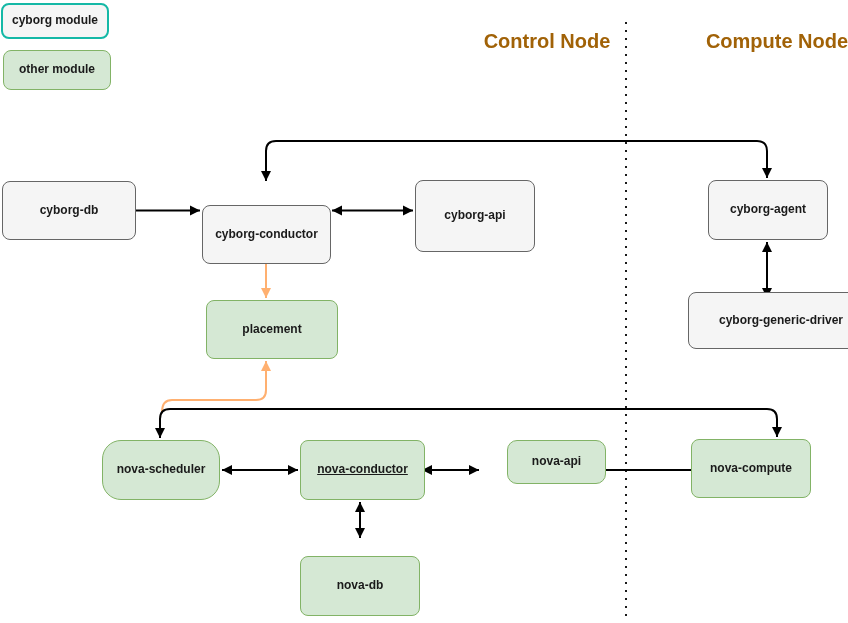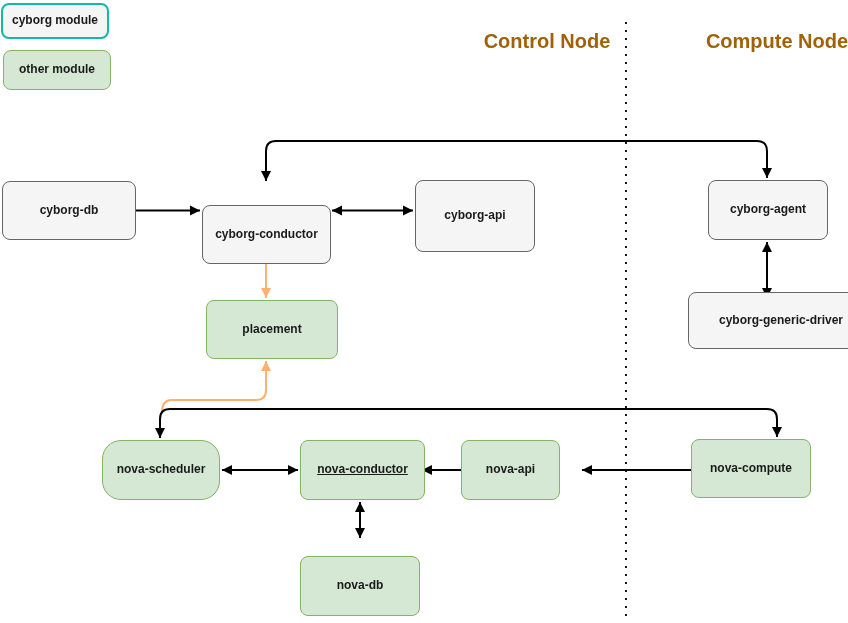--- a/index.html
+++ b/index.html
@@ -61,17 +61,17 @@
 
   <div class="node gray" style="left:2px; top:181px; width:134px; height:59px;">cyborg-db</div>
   <div class="node gray" style="left:202px; top:181px; width:129px; height:59px;margin-top:24px;">cyborg-conductor</div>
   <div class="node gray" style="left:415px; top:180px; width:120px; height:72px;">cyborg-api</div>
   <div class="node gray" style="left:708px; top:180px; width:120px; height:60px;">cyborg-agent</div>
   <div class="node gray" style="left:688px; top:292px; width:186px; height:57px;">cyborg-generic-driver</div>
 
   <div class="node green" style="left:206px; top:300px; width:132px; height:59px;">placement</div>
   <div class="node green" style="left:102px; top:440px; width:118px; height:60px;border-radius:19px;">nova-scheduler</div>
   <div class="node green" style="left:300px; top:440px; width:125px; height:60px;text-decoration:underline;">nova-conductor</div>
-  <div class="node green" style="left:461px; top:440px; width:99px; height:60px;">nova-api</div>
+  <div class="node green" style="left:507px; top:440px; width:99px; height:44px;border-radius:10px;">nova-api</div>
   <div class="node green" style="left:691px; top:439px; width:120px; height:59px;">nova-compute</div>
   <div class="node green" style="left:300px; top:540px; width:120px; height:60px;margin-top:16px;">nova-db</div>
 
 </div>
 
 </body></html>

